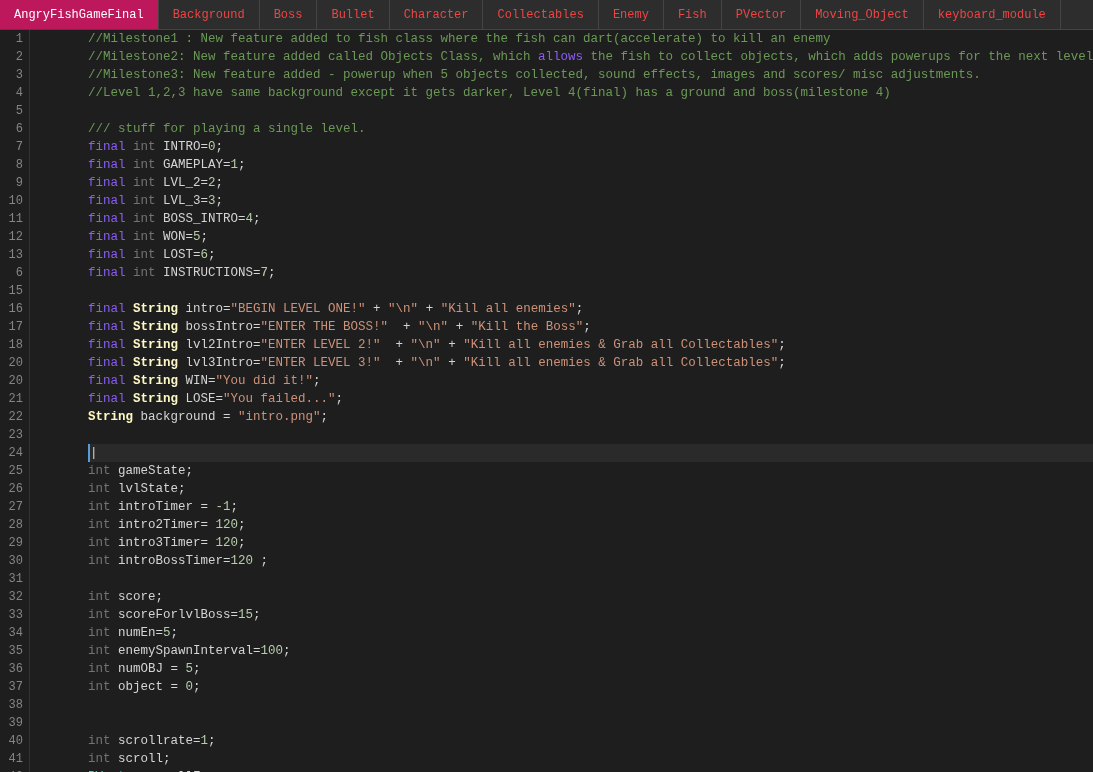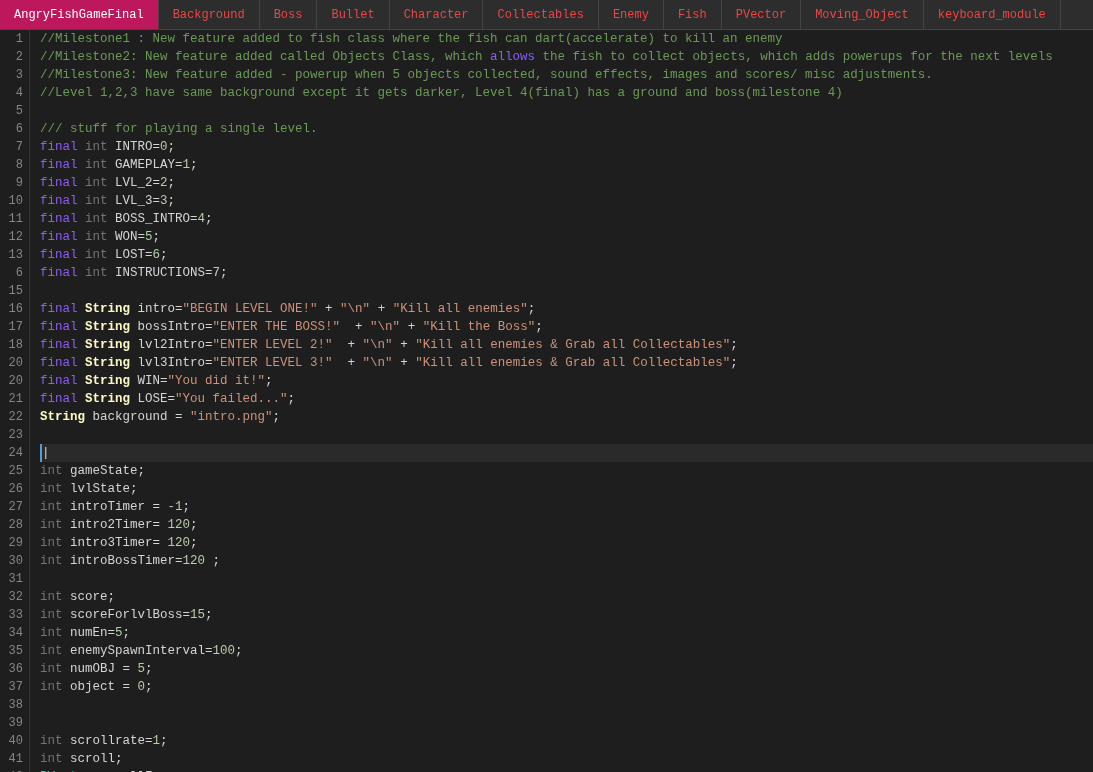--- a/index.html
+++ b/index.html
@@ -55,20 +55,21 @@
     .code-lines {
       flex: 1;
       padding-left: 10px;
       overflow-x: auto;
     }
     .code-line {
       height: 18px;
       line-height: 18px;
       white-space: pre;
       font-size: 12.5px;
+      margin-left: 48px;
     }
     .code-line.active-line {
       background: #2a2a2a;
       border-left: 2px solid #569cd6;
     }
     
     .kw-final { color: #8b5cf6; }
     .kw-int { color: #737373; }
     .kw-string-type { color: #fef9c3; font-weight: bold; }
     .kw-pvector { color: #4ec9b0; }

